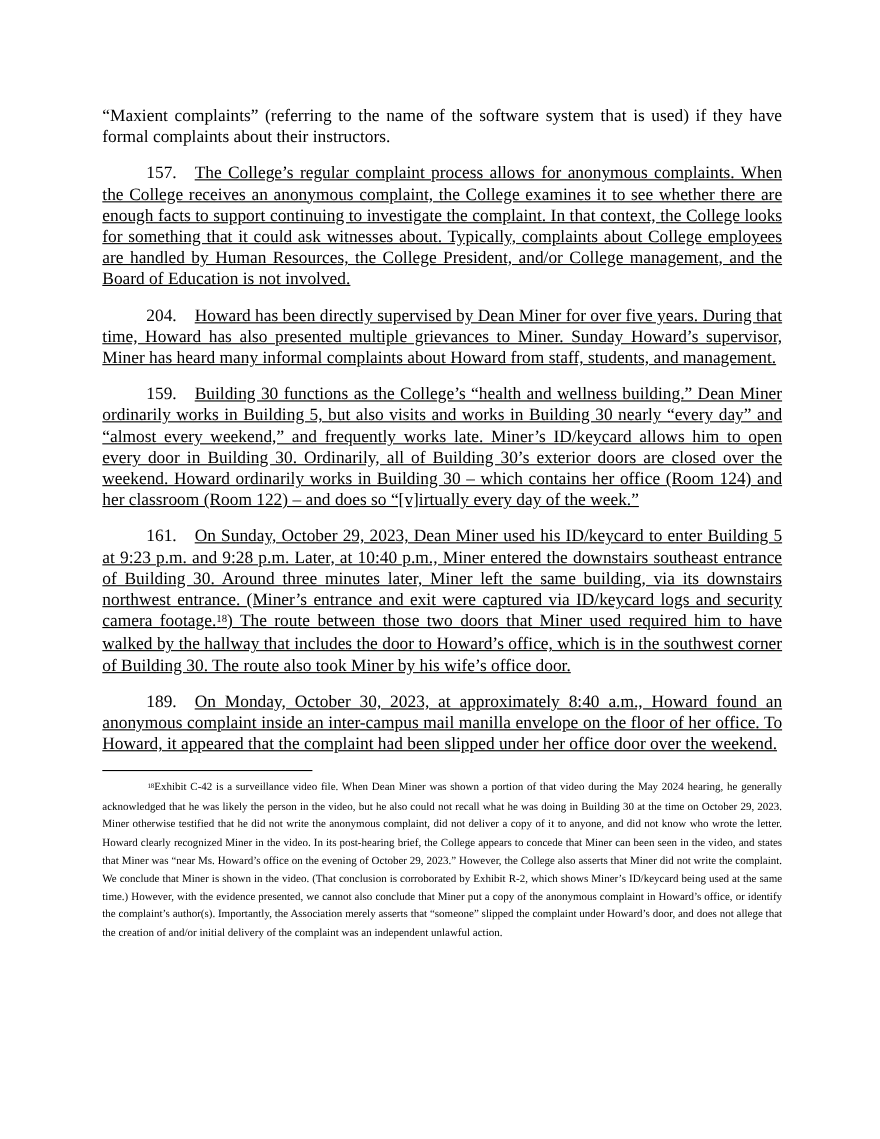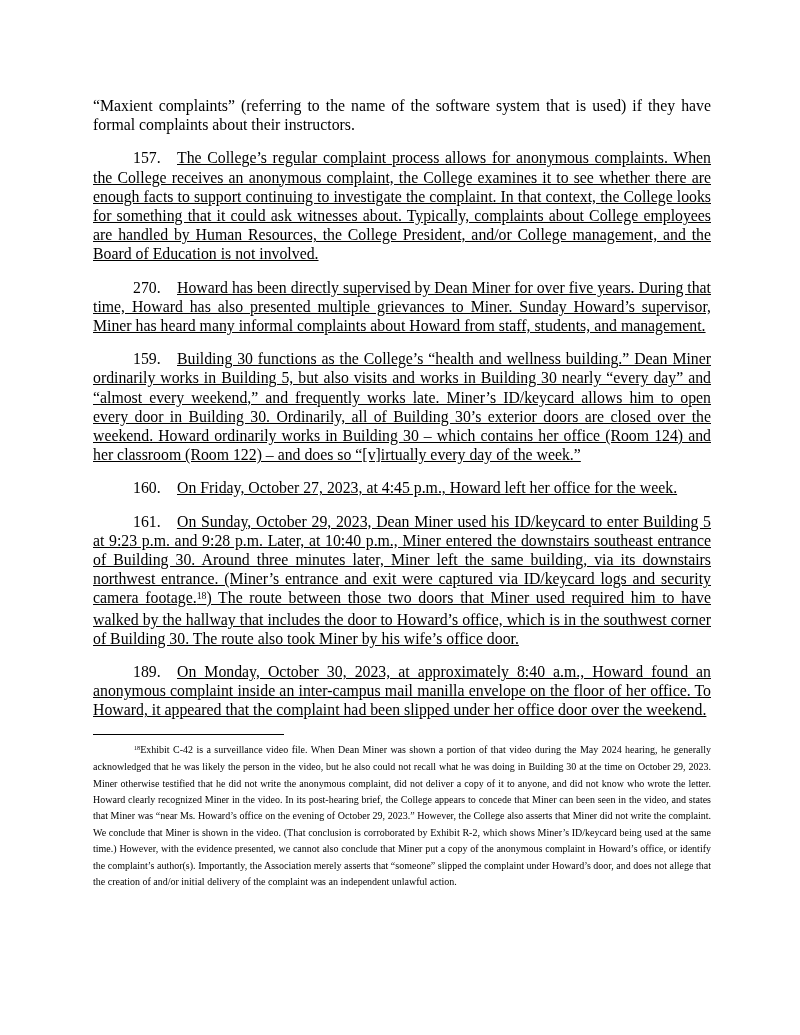--- a/index.html
+++ b/index.html
@@ -62,25 +62,24 @@
 </head>
 <body>
 
 <div class="page">
   <div class="content">
 
     <p class="body-para"><span>“Maxient complaints” (referring to the name of the software system that is used) if they have formal complaints about their instructors.</span></p>
 
     <p class="body-para numbered"><span class="pnum">157.</span><span>The College’s regular complaint process allows for anonymous complaints. When the College receives an anonymous complaint, the College examines it to see whether there are enough facts to support continuing to investigate the complaint. In that context, the College looks for something that it could ask witnesses about. Typically, complaints about College employees are handled by Human Resources, the College President, and/or College management, and the Board of Education is not involved.</span></p>
 
-    <p class="body-para numbered"><span class="pnum">270.</span><span>Howard has been directly supervised by Dean Miner for over five years. During that time, Howard has also presented multiple grievances to Miner. Sunday Howard’s supervisor, Miner has heard many informal complaints about Howard from staff, students, and management.</span></p>
+    <p class="body-para numbered"><span class="pnum">204.</span><span>Howard has been directly supervised by Dean Miner for over five years. During that time, Howard has also presented multiple grievances to Miner. Sunday Howard’s supervisor, Miner has heard many informal complaints about Howard from staff, students, and management.</span></p>
 
     <p class="body-para numbered"><span class="pnum">159.</span><span>Building 30 functions as the College’s “health and wellness building.” Dean Miner ordinarily works in Building 5, but also visits and works in Building 30 nearly “every day” and “almost every weekend,” and frequently works late. Miner’s ID/keycard allows him to open every door in Building 30. Ordinarily, all of Building 30’s exterior doors are closed over the weekend. Howard ordinarily works in Building 30 – which contains her office (Room 124) and her classroom (Room 122) – and does so “[v]irtually every day of the week.”</span></p>
 
-    <p class="body-para numbered"><span class="pnum">160.</span><span>On Friday, October 27, 2023, at 4:45 p.m., Howard left her office for the week.</span></p>
 
     <p class="body-para numbered"><span class="pnum">161.</span><span>On Sunday, October 29, 2023, Dean Miner used his ID/keycard to enter Building 5 at 9:23 p.m. and 9:28 p.m. Later, at 10:40 p.m., Miner entered the downstairs southeast entrance of Building 30. Around three minutes later, Miner left the same building, via its downstairs northwest entrance. (Miner’s entrance and exit were captured via ID/keycard logs and security camera footage.</span><sup class="fn-ref">18</sup><span>) The route between those two doors that Miner used required him to have walked by the hallway that includes the door to Howard’s office, which is in the southwest corner of Building 30. The route also took Miner by his wife’s office door.</span></p>
 
     <p class="body-para numbered"><span class="pnum">189.</span><span>On Monday, October 30, 2023, at approximately 8:40 a.m., Howard found an anonymous complaint inside an inter-campus mail manilla envelope on the floor of her office. To Howard, it appeared that the complaint had been slipped under her office door over the weekend.</span></p>
 
     <div class="footnote-rule"></div>
 
     <p class="footnote"><sup class="fn-ref">18</sup><span>Exhibit C-42 is a surveillance video file. When Dean Miner was shown a portion of that video during the May 2024 hearing, he generally acknowledged that he was likely the person in the video, but he also could not recall what he was doing in Building 30 at the time on October 29, 2023. Miner otherwise testified that he did not write the anonymous complaint, did not deliver a copy of it to anyone, and did not know who wrote the letter. Howard clearly recognized Miner in the video. In its post-hearing brief, the College appears to concede that Miner can been seen in the video, and states that Miner was “near Ms. Howard’s office on the evening of October 29, 2023.” However, the College also asserts that Miner did not write the complaint. We conclude that Miner is shown in the video. (That conclusion is corroborated by Exhibit R-2, which shows Miner’s ID/keycard being used at the same time.) However, with the evidence presented, we cannot also conclude that Miner put a copy of the anonymous complaint in Howard’s office, or identify the complaint’s author(s). Importantly, the Association merely asserts that “someone” slipped the complaint under Howard’s door, and does not allege that the creation of and/or initial delivery of the complaint was an independent unlawful action.</span></p>
 
   </div>

